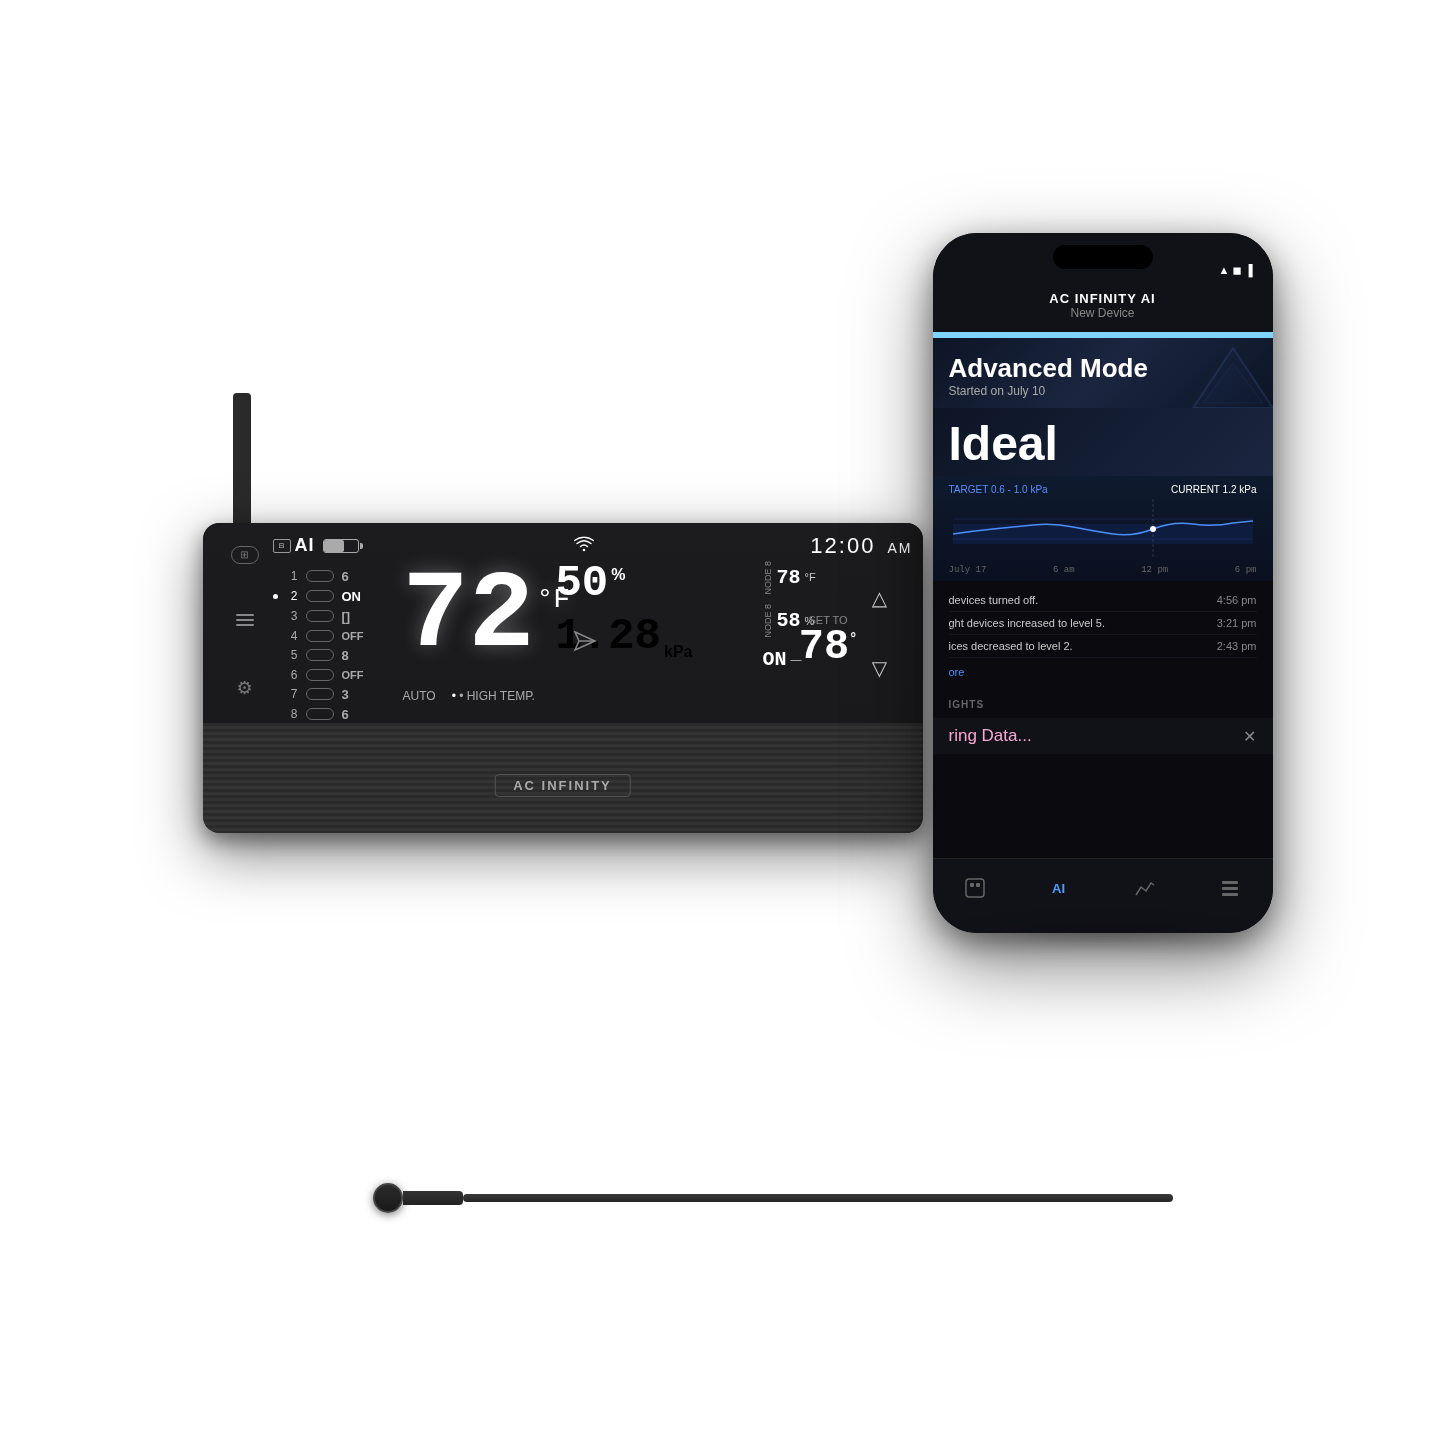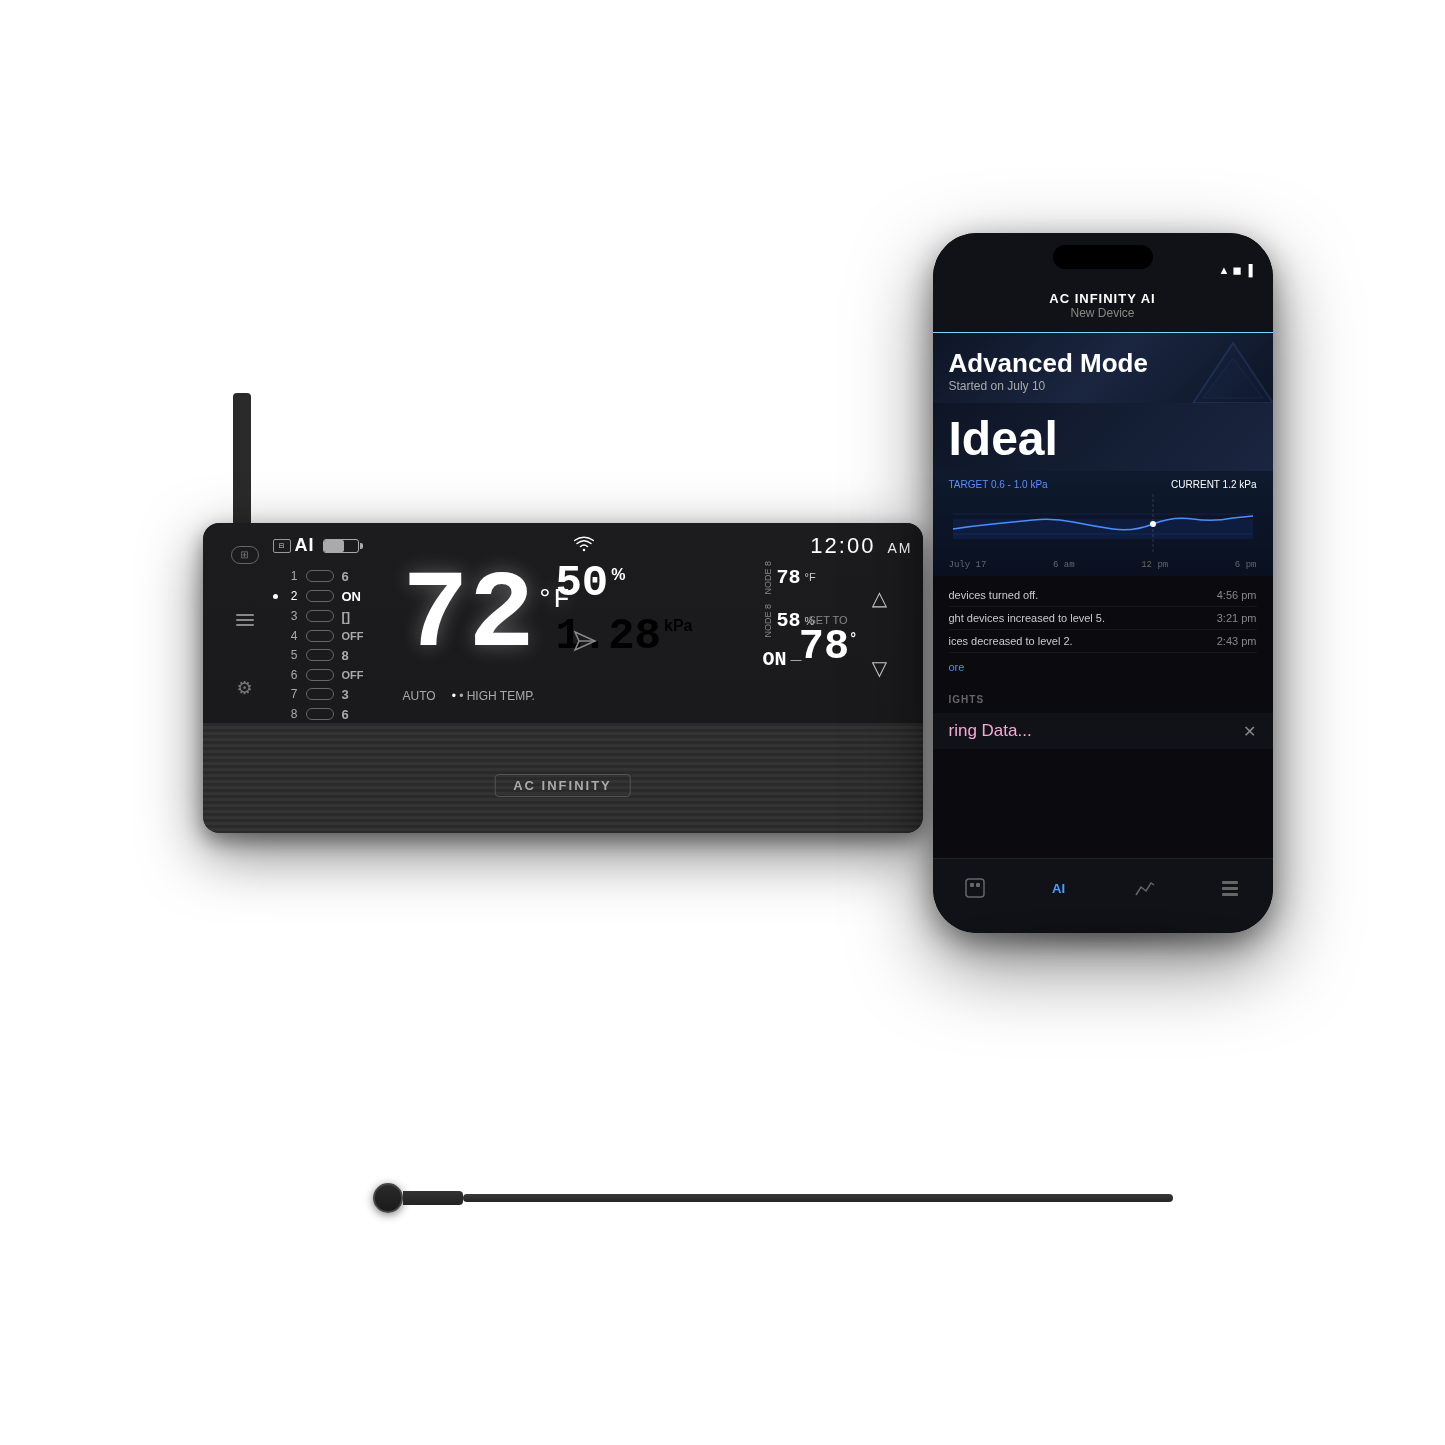--- a/index.html
+++ b/index.html
@@ -309,21 +309,21 @@
       margin-left: 3px;
       margin-top: 6px;
       font-family: sans-serif;
     }
 
     .reading-kpa {
       font-size: 44px;
       font-weight: 700;
       font-family: 'Courier New', monospace;
       display: flex;
-      align-items: flex-start;
+      align-items: flex-end;
     }
 
     
     .sensor-col {
       position: absolute;
       right: 60px;
       top: 28px;
       display: flex;
       flex-direction: column;
       gap: 10px;
@@ -484,21 +484,21 @@
       padding: 0 20px 6px;
       position: relative;
       z-index: 5;
     }
 
     
     .app-header {
       background: #111118;
       padding: 8px 16px 12px;
       text-align: center;
-      border-bottom: 1px solid #7dd3fc;
+      border-bottom: 6px solid #7dd3fc;
     }
 
     .app-header-brand {
       font-size: 13px;
       font-weight: 700;
       color: #fff;
       letter-spacing: 1px;
     }
 
     .app-header-sub {

